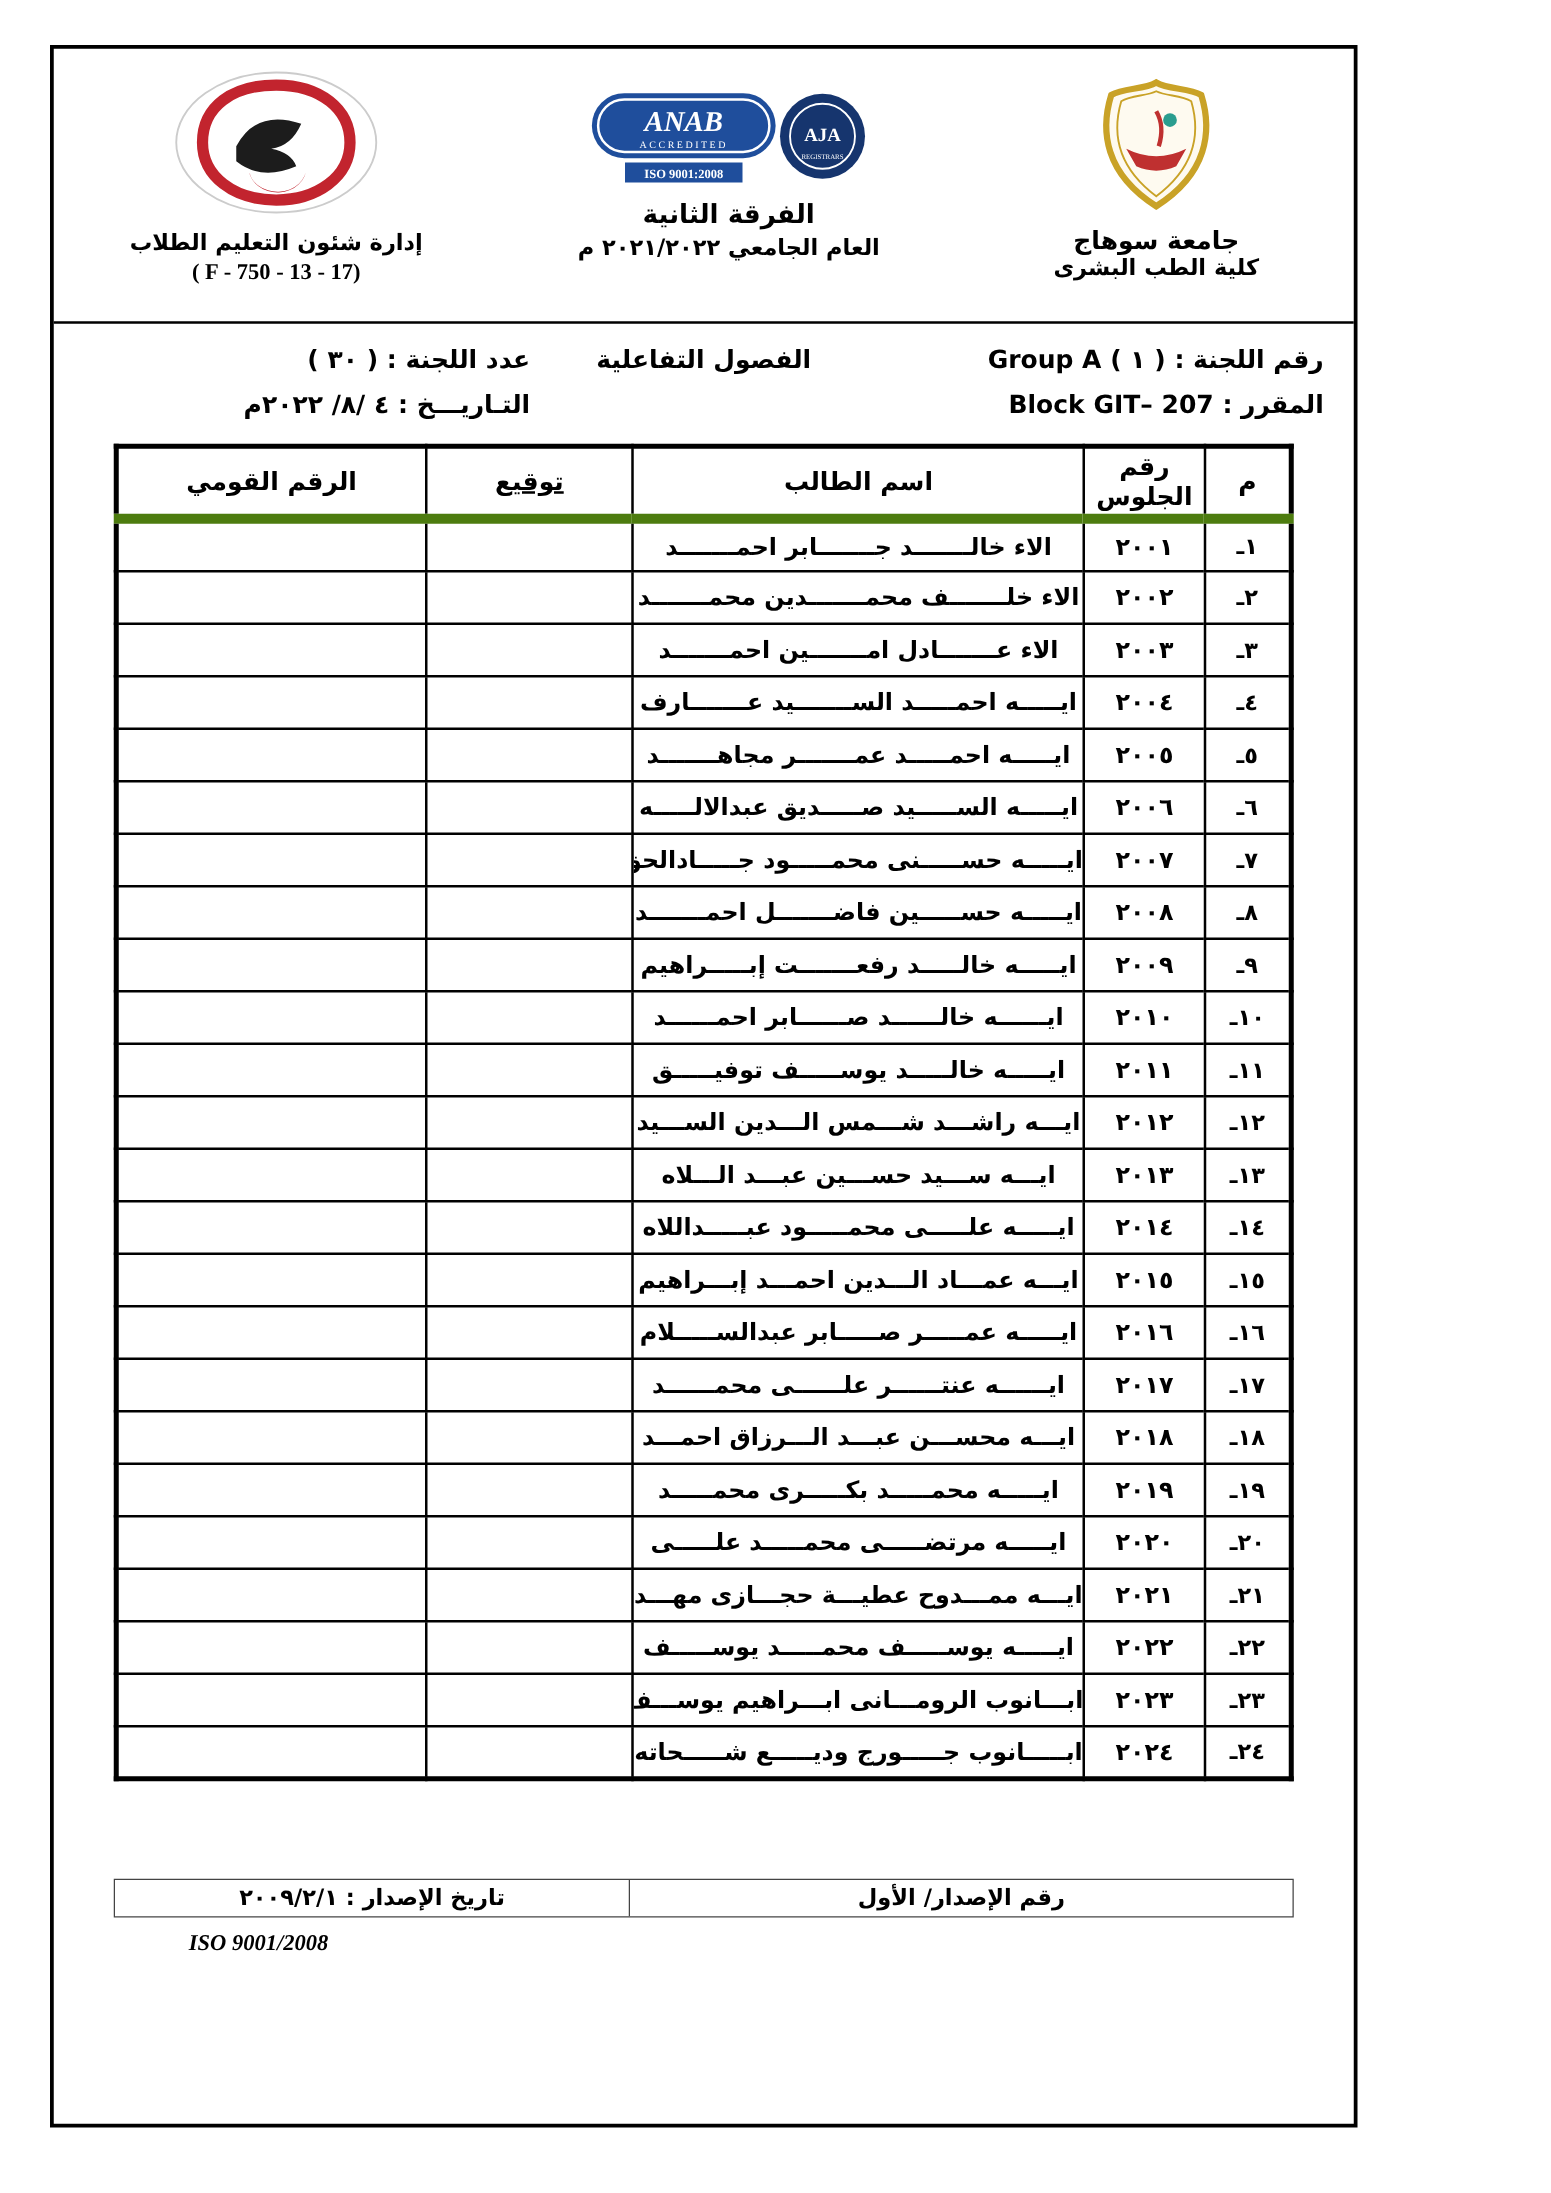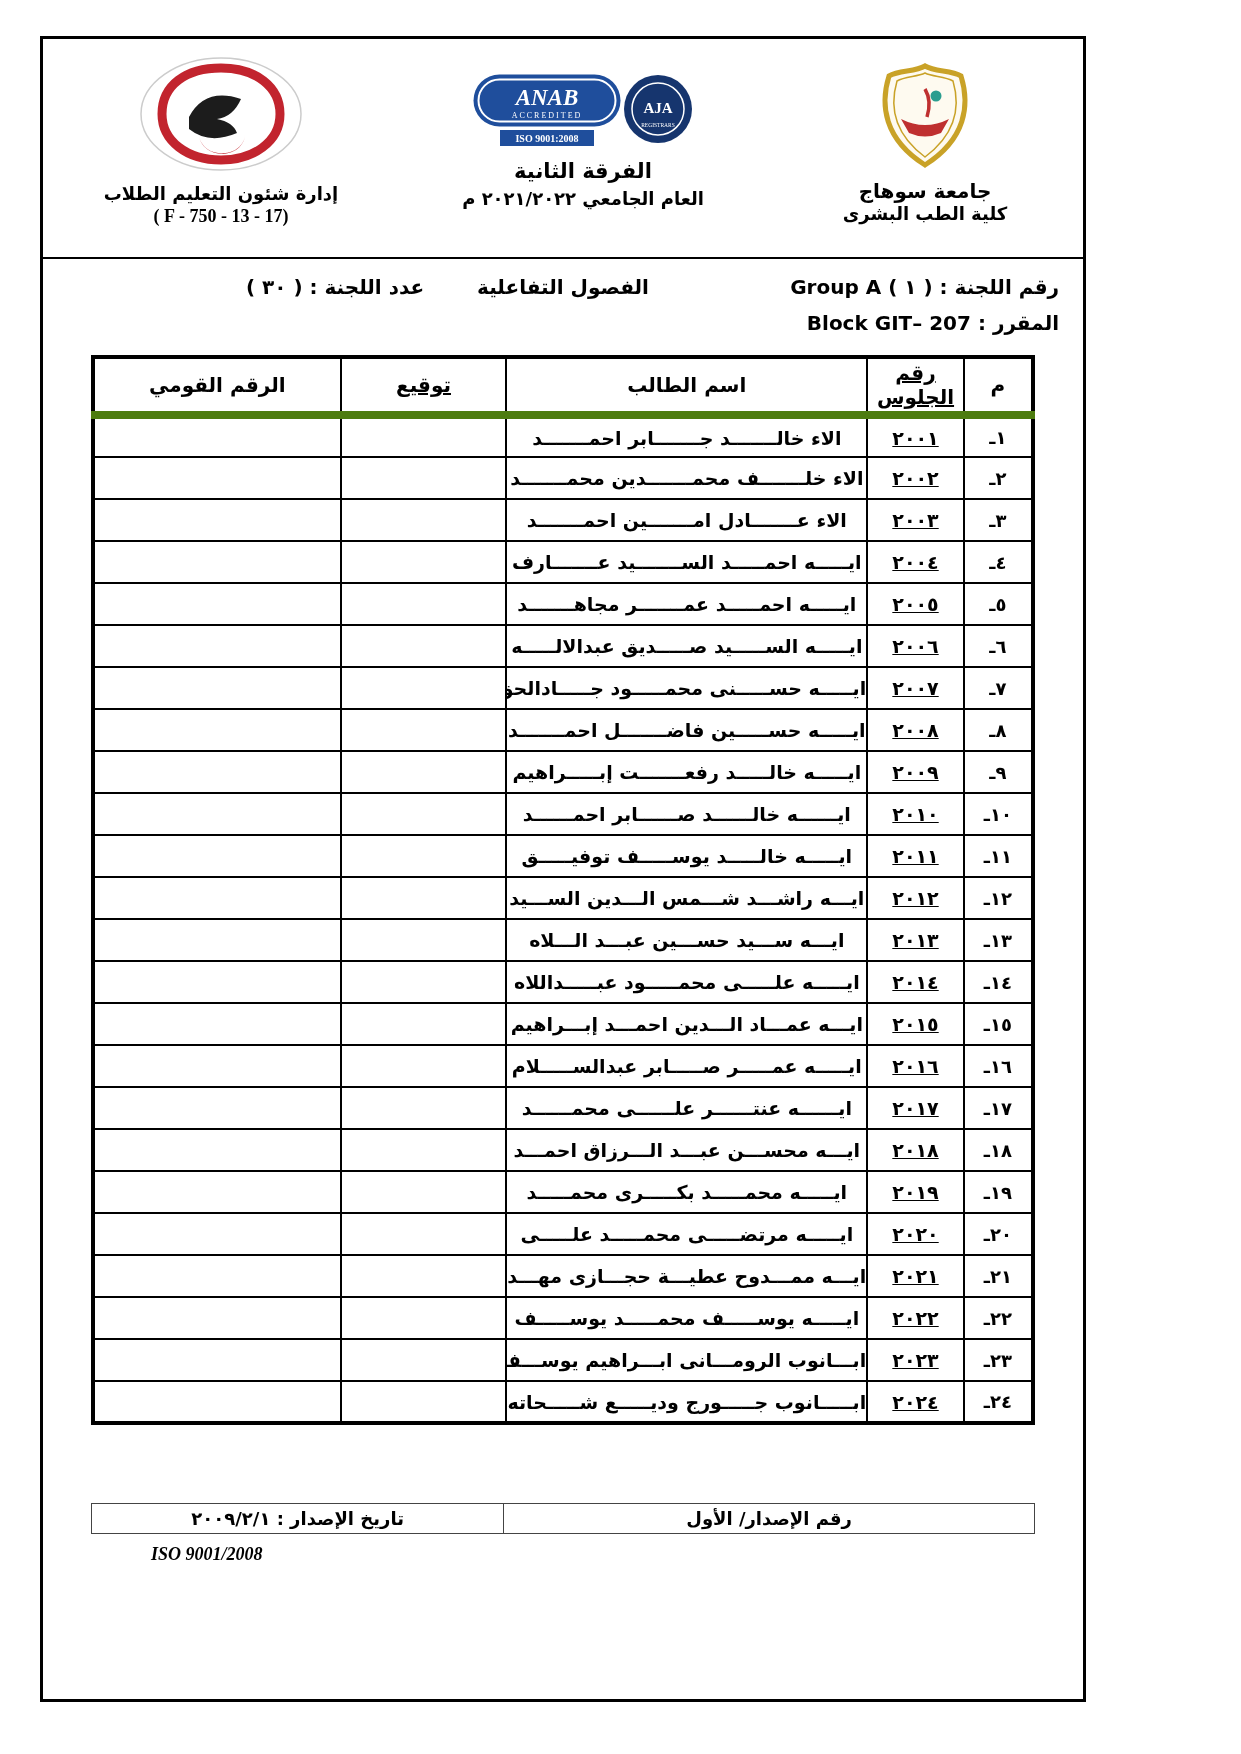--- a/index.html
+++ b/index.html
@@ -46,21 +46,21 @@
     border-collapse:collapse; border:4px solid #000;
     font-family:"DejaVu Sans",sans-serif;
   }
   .students th, .students td {
     border:2px solid #000; text-align:center; vertical-align:middle; font-weight:bold;
   }
   .students thead tr { height:58px; }
   .students thead th { font-size:20px; line-height:1.2; border-bottom:8px solid #4d7c0f; }
   .students tbody tr { height:42px; }
   .c-no   { width:66px;  font-size:18px; }
-  .c-seat { width:92px;  font-size:19px;text-decoration:underline; }
+  .c-seat { width:92px;  font-size:19px; }
   .c-name { width:344px; font-size:19px; white-space:nowrap; overflow:hidden; }
   .c-sig  { width:158px;text-decoration:underline; }
   .c-nid  { width:236px; }
 
   
   .f-strip {
     display:flex; margin:78px 48px 0; border:1.5px solid #444;
     font-size:18px; font-weight:bold; font-family:"DejaVu Sans",sans-serif;
   }
   .f-cell { padding:4px 8px; text-align:center; }
@@ -130,20 +130,21 @@
     <div class="info">
       <div class="info-right">
         <div>رقم اللجنة : ( ١ ) Group A</div>
         <div>المقرر :  Block GIT– 207</div>
       </div>
       <div class="info-center">
         <div>الفصول التفاعلية</div>
       </div>
       <div class="info-left">
         <div>عدد اللجنة : ( ٣٠ )</div>
+        <div>التـاريـــخ :  ٤ /٨/ ٢٠٢٢م</div>
       </div>
     </div>
 
     <table class="students">
       <thead>
         <tr>
           <th class="c-no">م</th>
           <th class="c-seat">رقم الجلوس</th>
           <th class="c-name">اسم الطالب</th>
           <th class="c-sig">توقيع</th>

